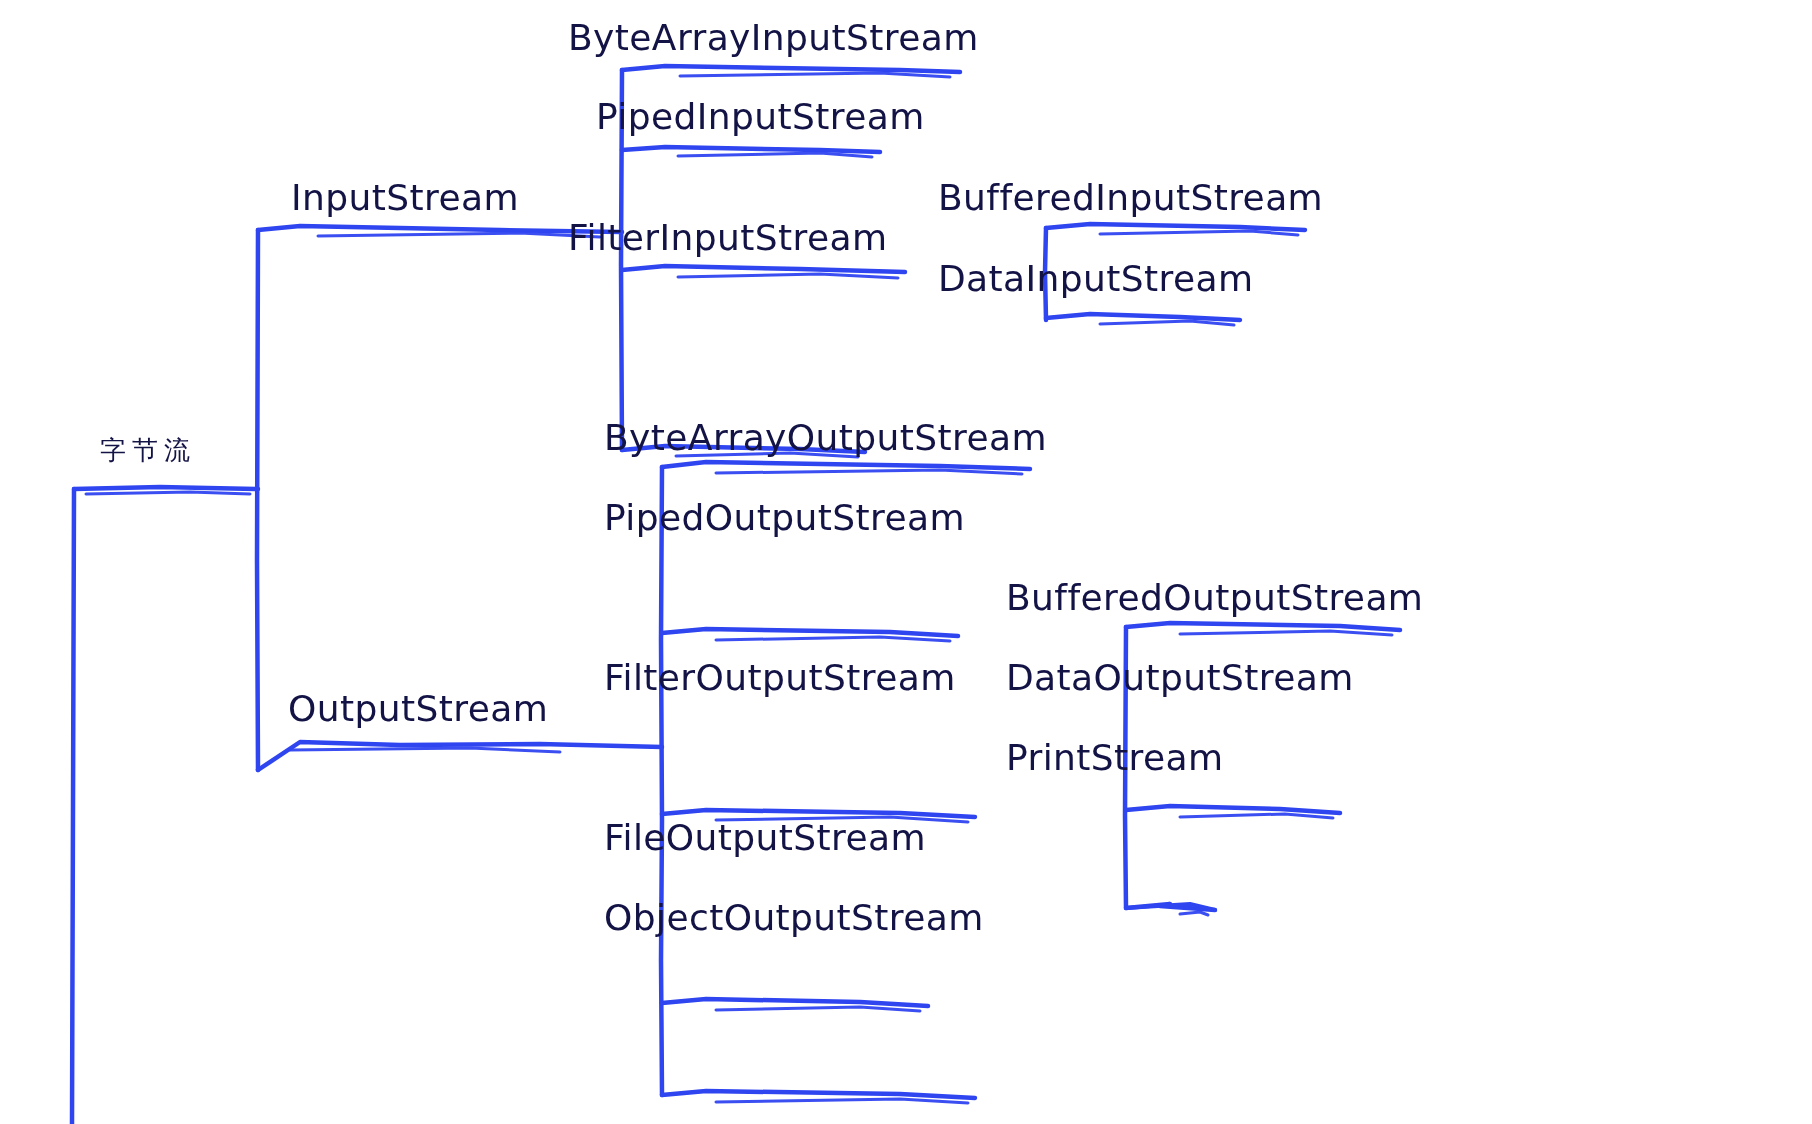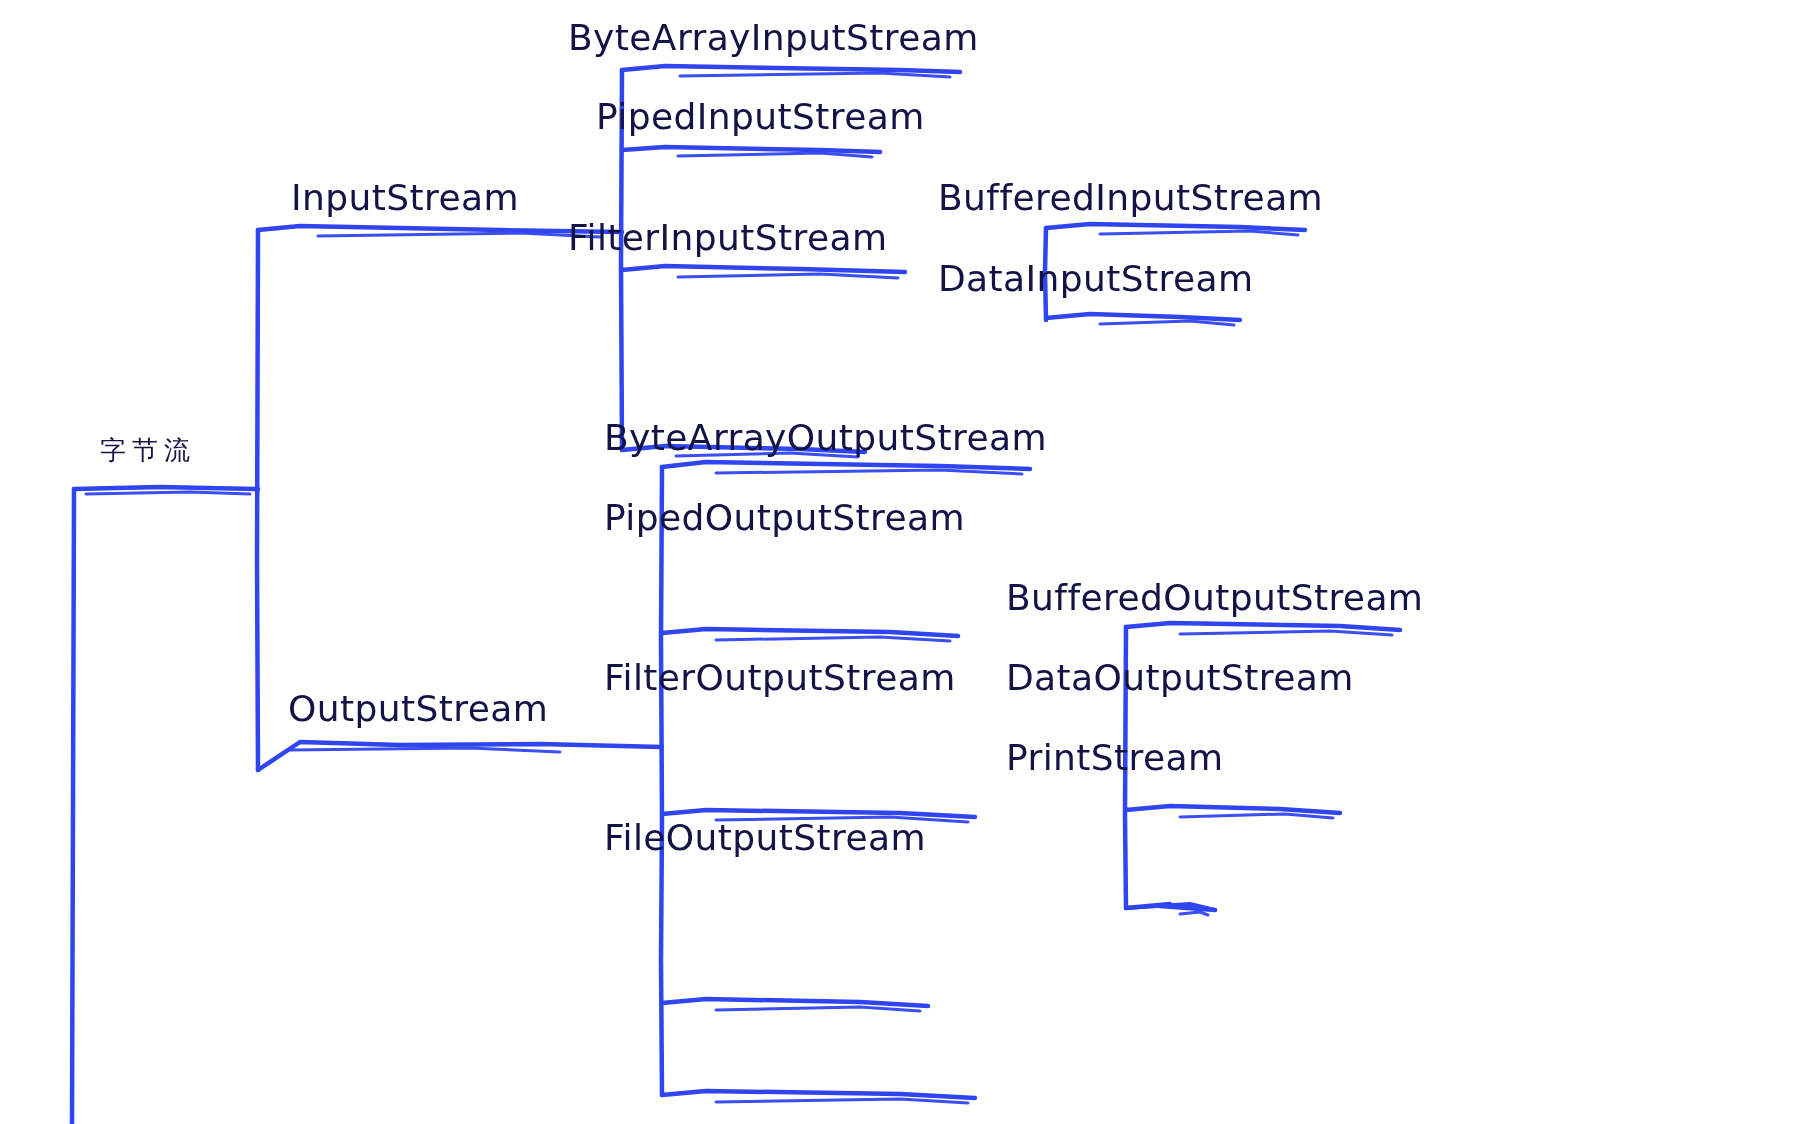--- a/index.html
+++ b/index.html
@@ -135,20 +135,21 @@
   <div class="node-label" style="left:938px; top:261px;">DataInputStream</div>
 
   <div class="node-label" style="left:604px; top:420px;">ByteArrayOutputStream</div>
 
   <div class="node-label" style="left:604px; top:500px;">PipedOutputStream</div>
 
   <div class="node-label" style="left:604px; top:660px;">FilterOutputStream</div>
 
   <div class="node-label" style="left:604px; top:820px;">FileOutputStream</div>
 
+  <div class="node-label" style="left:604px; top:900px;">ObjectOutputStream</div>
 
   <div class="node-label" style="left:1006px; top:580px;">BufferedOutputStream</div>
 
   <div class="node-label" style="left:1006px; top:660px;">DataOutputStream</div>
 
   <div class="node-label" style="left:1006px; top:740px;">PrintStream</div>
 
 </div>
 
 </body></html>

